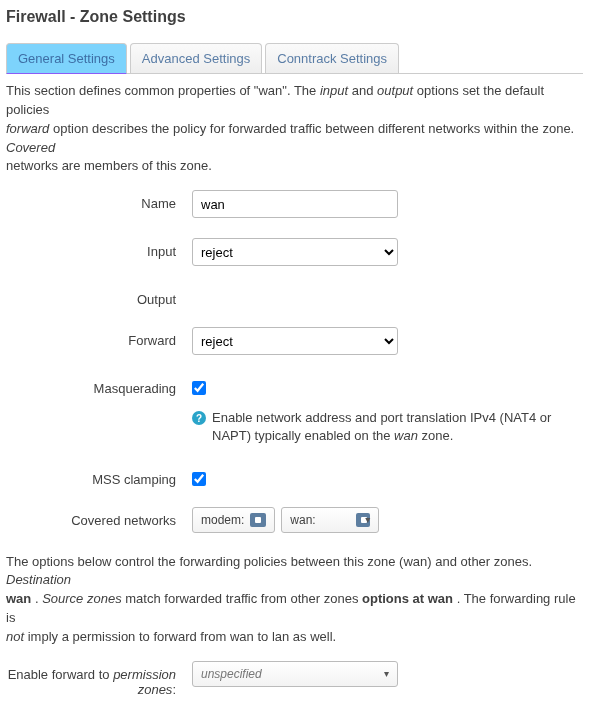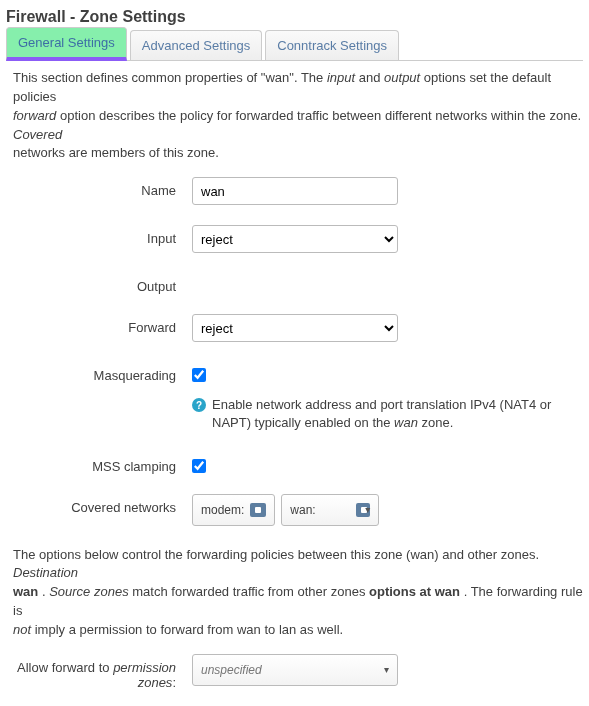--- a/index.html
+++ b/index.html
@@ -9,51 +9,51 @@
   color:#404040;
   background:#fff;
   width:589px;
   height:706px;
   overflow:hidden;
   padding:8px 6px;
 }
 h1.page-title{
   font-size:16px;
   font-weight:bold;
+  margin-bottom:16px;
 }
 .tabs{
   display:flex;
   align-items:flex-end;
   border-bottom:1px solid #ccc;
   gap:3px;
   margin-bottom:8px;
 }
 .tab{
   padding:7px 11px;
   border:1px solid #ccc;
   border-bottom:none;
   border-radius:4px 4px 0 0;
   background:linear-gradient(#fafafa,#eee);
   color:#5a7da6;
   cursor:pointer;
   font-size:13px;
 }
 .tab.active{
-  background:#86efac;
+  background:#7dd3fc;
   color:#3d6ea5;
   position:relative;
   top:1px;
-  border-bottom:4px solid #8b5cf6;
+  border-bottom:1px solid #8b5cf6;
 }
 .desc{
   line-height:1.45;
   margin-bottom:14px;
   white-space:normal;
   overflow:hidden;
-  margin-left:7px;
 }
 .desc i{font-style:italic;}
 .form-row{
   display:flex;
   align-items:flex-start;
   margin-bottom:20px;
 }
 .form-label{
   width:186px;
   text-align:right;
@@ -107,21 +107,21 @@
 }
 .hint-text{line-height:1.4;}
 .pill-row{display:flex;gap:6px;align-items:center;flex-wrap:wrap;}
 .pill{
   display:inline-flex;
   align-items:center;
   gap:6px;
   border:1px solid #bbb;
   border-radius:3px;
   background:linear-gradient(#fff,#f3f3f3);
-  height:32px;
+  height:26px;
   padding:0 8px;
   font-size:12px;
 }
 .pill.dropdown{
   width:206px;
   justify-content:flex-start;
   position:relative;
   gap:40px;
 }
 .pill.dropdown::after{
@@ -247,20 +247,20 @@
   <i>Source zones</i>
   <span> match forwarded traffic from other zones </span>
   <b>options at wan</b>
   <span>. The forwarding rule is </span><br>
   <i>not</i>
   <span> imply a permission to forward from wan to lan as well.</span>
 </p>
 
 <div class="form-row">
   <div class="form-label">
-    <span>Allow forward to </span><i>permission zones</i><span>:</span>
+    <span>Enable forward to </span><i>permission zones</i><span>:</span>
   </div>
   <div class="form-field">
     <div class="pill dropdown">
       <em>unspecified</em>
     </div>
   </div>
 </div>
 
 </body></html>

